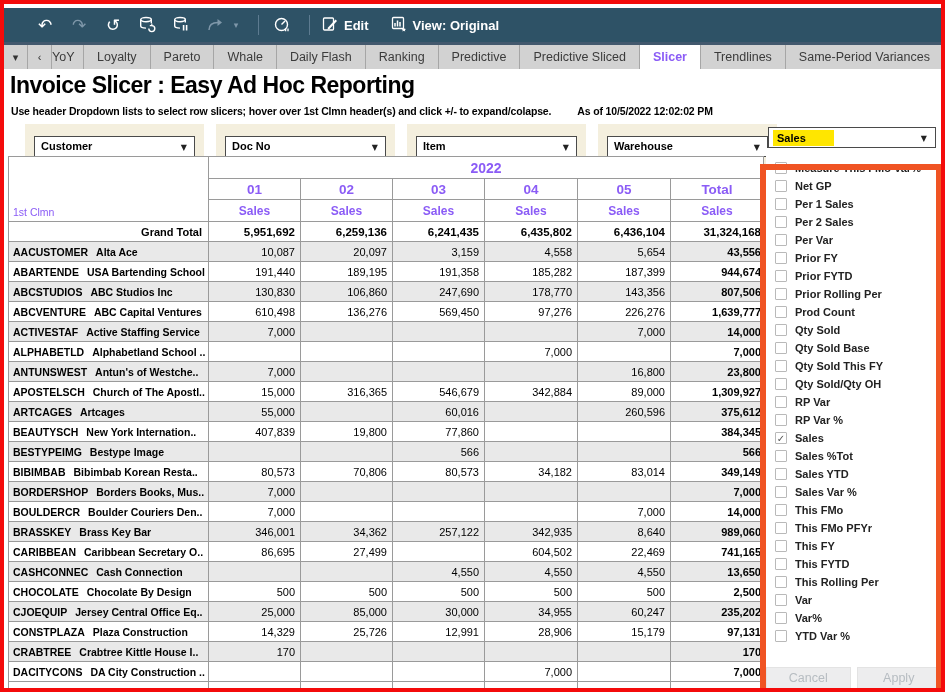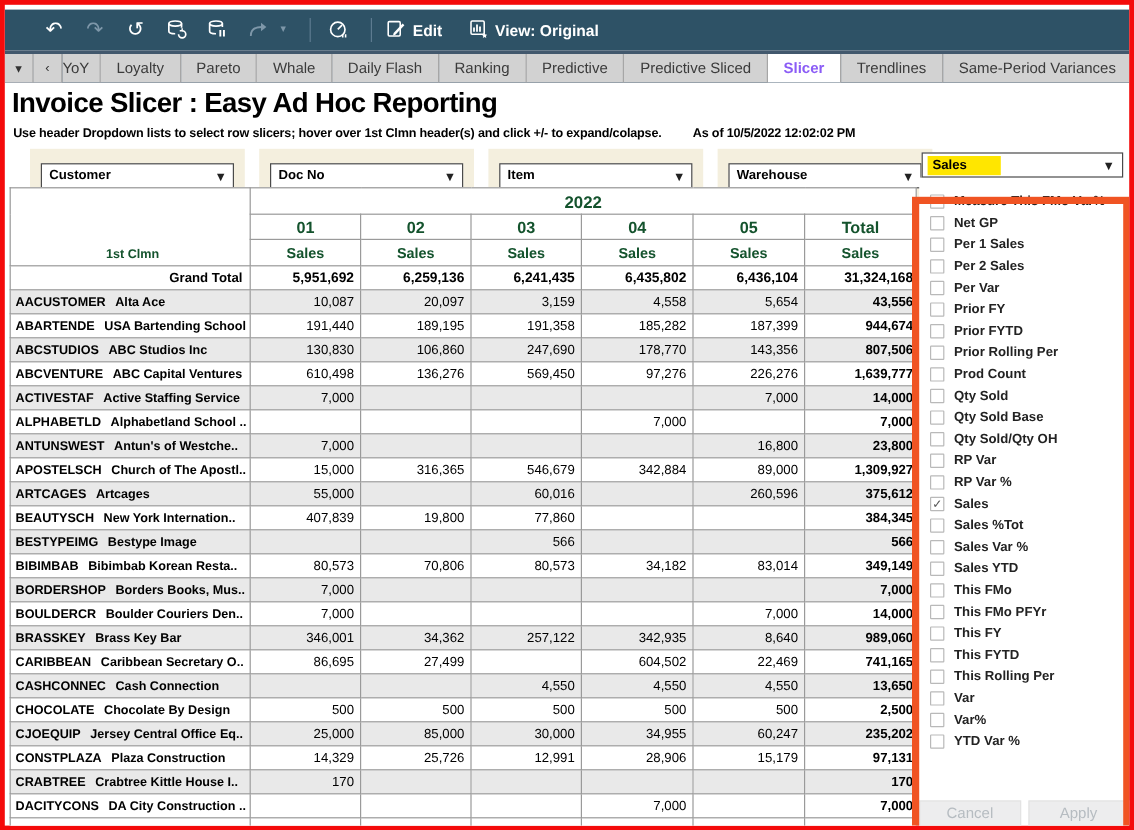--- a/index.html
+++ b/index.html
@@ -52,23 +52,23 @@
   .measure-select { position:absolute; left:764px; top:123px; width:168px; height:21px; background:#fff;
                     border:1px solid #4a4a4a; display:flex; align-items:center; padding-left:4px;
                     font-size:11px; font-weight:bold; z-index:6; cursor:pointer; }
   .measure-select .hl { background:#ffe600; padding:2px 28px 2px 4px; }
   .measure-select .fcaret { right:8px; }
 
   
   #grid { position:absolute; left:4px; top:152px; border-collapse:collapse; table-layout:fixed;
           background:#fff; z-index:1; }
   #grid th, #grid td { border:1px solid #9a9a9a; overflow:hidden; white-space:nowrap; }
-  #grid thead th { background:#fff; color:#14532d; }
+  #grid thead th { background:#fff; color:#8b5cf6; }
   th.corner { border-top:1px solid #7c7c7c; border-left:1px solid #7c7c7c; vertical-align:bottom; }
-  .corner-in { font-size:10.5px; font-weight:bold; text-align:center; padding:0 0 3px 4px; }
+  .corner-in { font-size:10.5px; font-weight:normal; text-align:left; padding:0 0 3px 4px; }
   th.year { font-size:14px; font-weight:bold; height:22px; }
   th.mon { font-size:13.5px; font-weight:bold; height:21px; }
   th.metric { font-size:12px; font-weight:bold; height:22px; border-bottom:1px solid #5f5f5f; }
   td.rlabel { font-size:10.5px; padding-left:4px; }
   .code { font-weight:bold; }
   .cname { font-weight:bold; margin-left:8px; }
   td.val { font-size:11px; text-align:right; padding-right:5px; }
   td.tot { font-weight:bold; font-size:11px; text-align:right; padding-right:2px; }
   tr.grand td { height:20px; font-weight:bold; border-top:1px solid #5f5f5f; border-bottom:1px solid #5f5f5f;margin-top:16px; }
   tr.grand td.gt-label { font-size:11px; text-align:right; padding-right:6px; }
@@ -508,45 +508,49 @@
         <div class="mitem">
           <span class="cbx"></span>
           <span>Qty Sold</span>
         </div>
         <div class="mitem">
           <span class="cbx"></span>
           <span>Qty Sold Base</span>
         </div>
         <div class="mitem">
           <span class="cbx"></span>
+          <span>Qty Sold This FY</span>
+        </div>
+        <div class="mitem">
+          <span class="cbx"></span>
           <span>Qty Sold/Qty OH</span>
         </div>
         <div class="mitem">
           <span class="cbx"></span>
           <span>RP Var</span>
         </div>
         <div class="mitem">
           <span class="cbx"></span>
           <span>RP Var %</span>
         </div>
         <div class="mitem">
           <span class="cbx">✓</span>
           <span>Sales</span>
         </div>
         <div class="mitem">
           <span class="cbx"></span>
           <span>Sales %Tot</span>
         </div>
         <div class="mitem">
           <span class="cbx"></span>
+          <span>Sales YTD</span>
+        </div>
+        <div class="mitem">
+          <span class="cbx"></span>
           <span>Sales Var %</span>
-        </div>
-        <div class="mitem">
-          <span class="cbx"></span>
-          <span>Sales YTD</span>
         </div>
         <div class="mitem">
           <span class="cbx"></span>
           <span>This FMo</span>
         </div>
         <div class="mitem">
           <span class="cbx"></span>
           <span>This FMo PFYr</span>
         </div>
         <div class="mitem">

